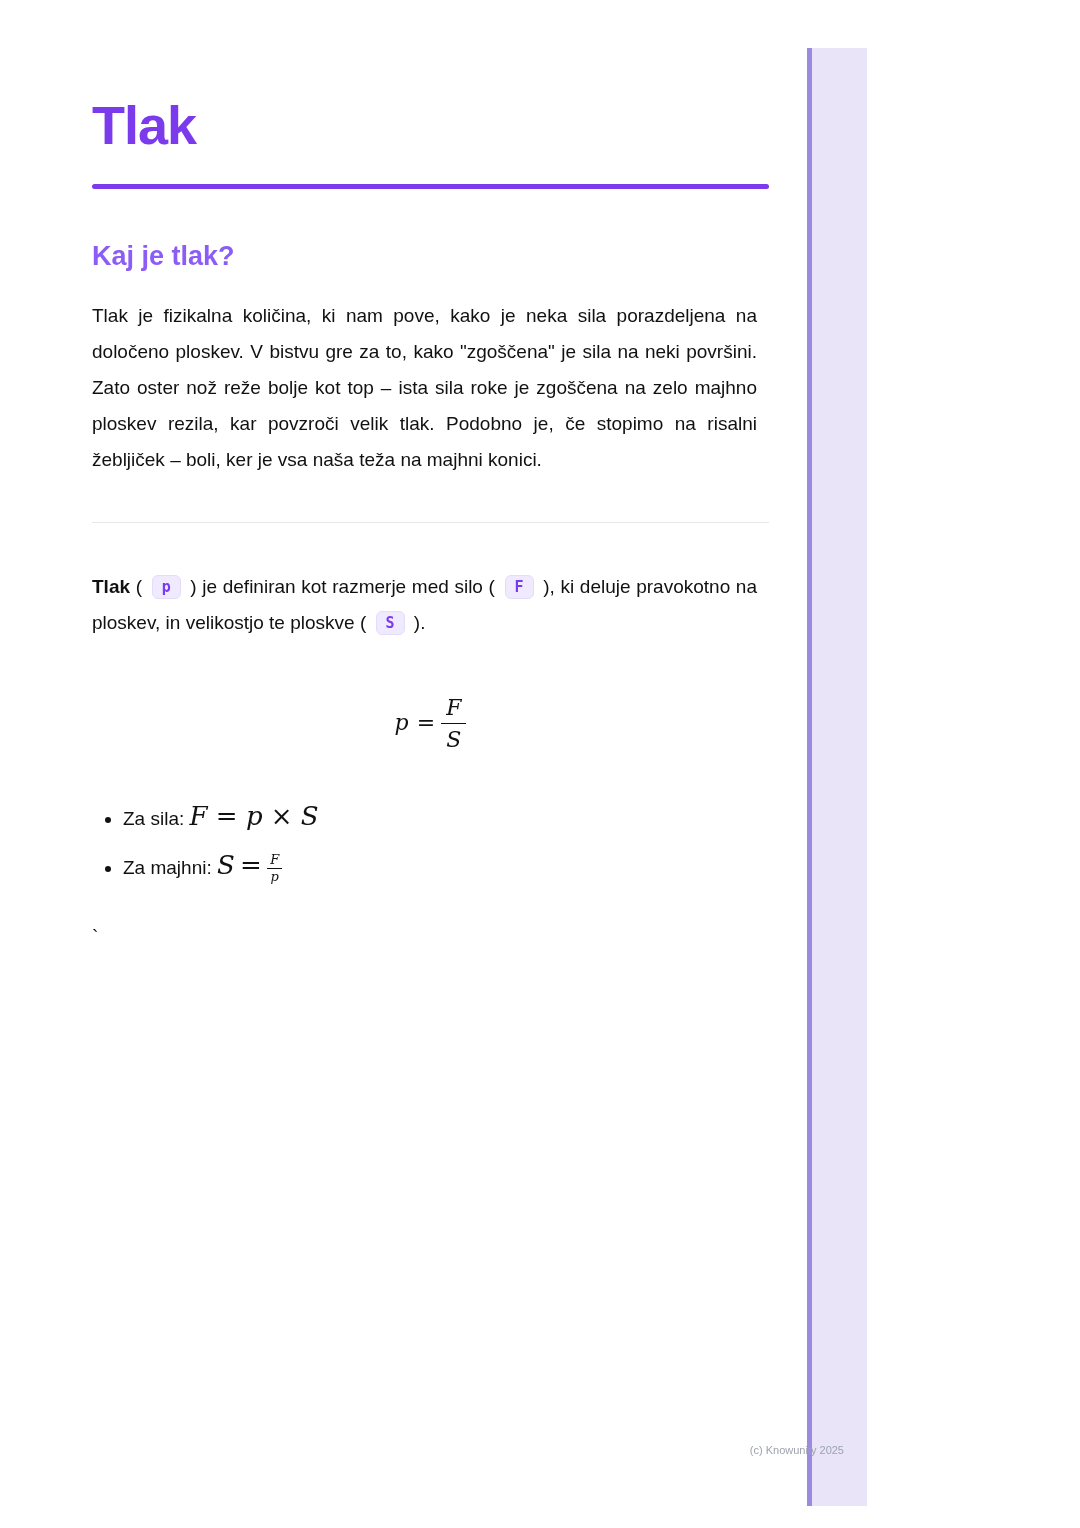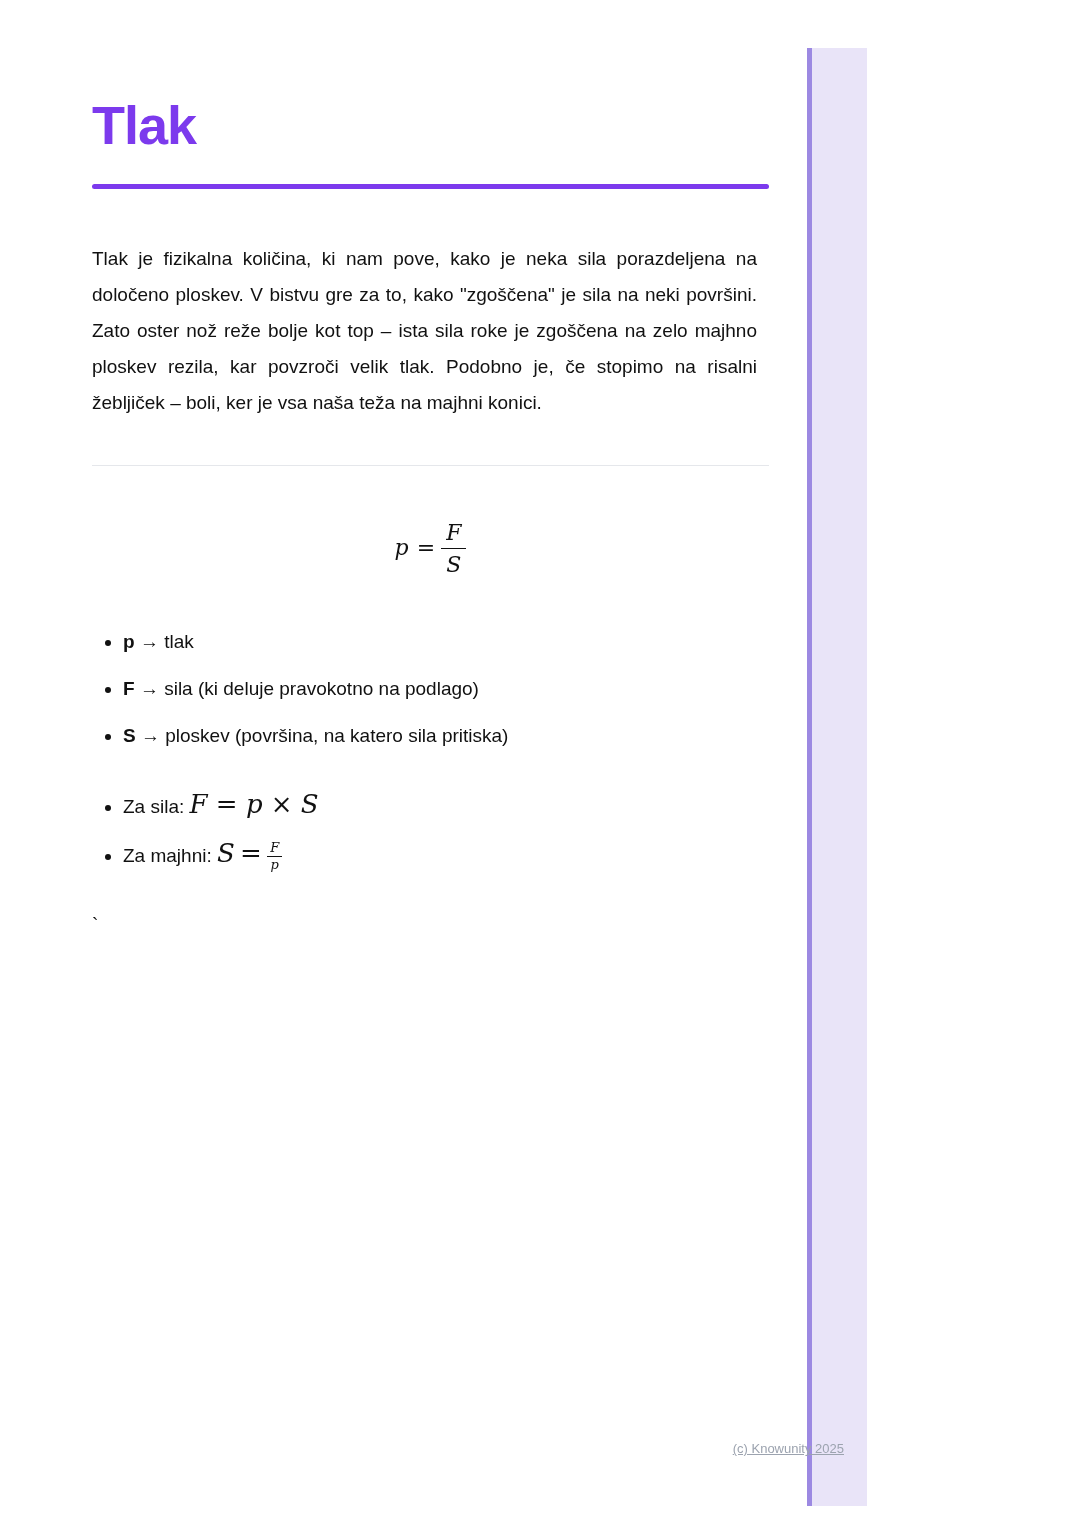--- a/index.html
+++ b/index.html
@@ -115,56 +115,52 @@
     font-size: 13px;
     line-height: 1.1;
   }
   .small-frac .num { display: block; border-bottom: 1px solid #111111; padding: 0 3px 1px 3px; }
   .small-frac .den { display: block; padding-top: 1px; }
   .stray-char { margin: 22px 0 0 0; font-size: 19px; color: #111111; }
   .footer-credit {
     position: absolute;
     right: 68px;
     bottom: 72px;
-    font-size: 13px;
+    font-size: 11px;
     color: #9ca3af;
     z-index: 2;
-    text-decoration: underline;
   }
 </style>
 </head>
 <body>
 
 <div class="page">
 
   <div class="accent-strip-line"></div>
   <div class="accent-strip"></div>
 
   <main class="content">
 
     <h1 class="page-title">Tlak</h1>
     <div class="title-rule"></div>
 
+    <h2 class="section-heading">Kaj je tlak?</h2>
 
     <p class="body-text">Tlak je fizikalna količina, ki nam pove, kako je neka sila porazdeljena na določeno ploskev. V bistvu gre za to, kako "zgoščena" je sila na neki površini. Zato oster nož reže bolje kot top – ista sila roke je zgoščena na zelo majhno ploskev rezila, kar povzroči velik tlak. Podobno je, če stopimo na risalni žebljiček – boli, ker je vsa naša teža na majhni konici.</p>
 
     <hr class="divider">
 
 
+    <p class="body-text"><strong class="sym">Tlak</strong><span> ( </span><code class="badge">p</code><span> ) je definiran kot razmerje med silo ( </span><code class="badge">F</code><span> ), ki deluje pravokotno na ploskev, in velikostjo te ploskve ( </span><code class="badge">S</code><span> ).</span></p>
 
 
     <div class="formula-block">
       <span>p</span><span class="eq">=</span><span class="frac"><span class="num">F</span><span class="den">S</span></span>
     </div>
 
-    <ul class="bullet-list">
-      <li><span class="sym">p</span> <span>→</span> <span>tlak</span></li>
-      <li><span class="sym">F</span> <span>→</span> <span>sila (ki deluje pravokotno na podlago)</span></li>
-      <li><span class="sym">S</span> <span>→</span> <span>ploskev (površina, na katero sila pritiska)</span></li>
-    </ul>
 
 
     <ul class="bullet-list">
       <li><span>Za sila:</span> <span class="inline-math">F = p × S</span></li>
       <li><span>Za majhni:</span> <span class="inline-math">S</span> <span class="inline-math">=</span> <span class="small-frac"><span class="num">F</span><span class="den">p</span></span></li>
     </ul>
 
     <p class="stray-char">`</p>
 
   </main>

